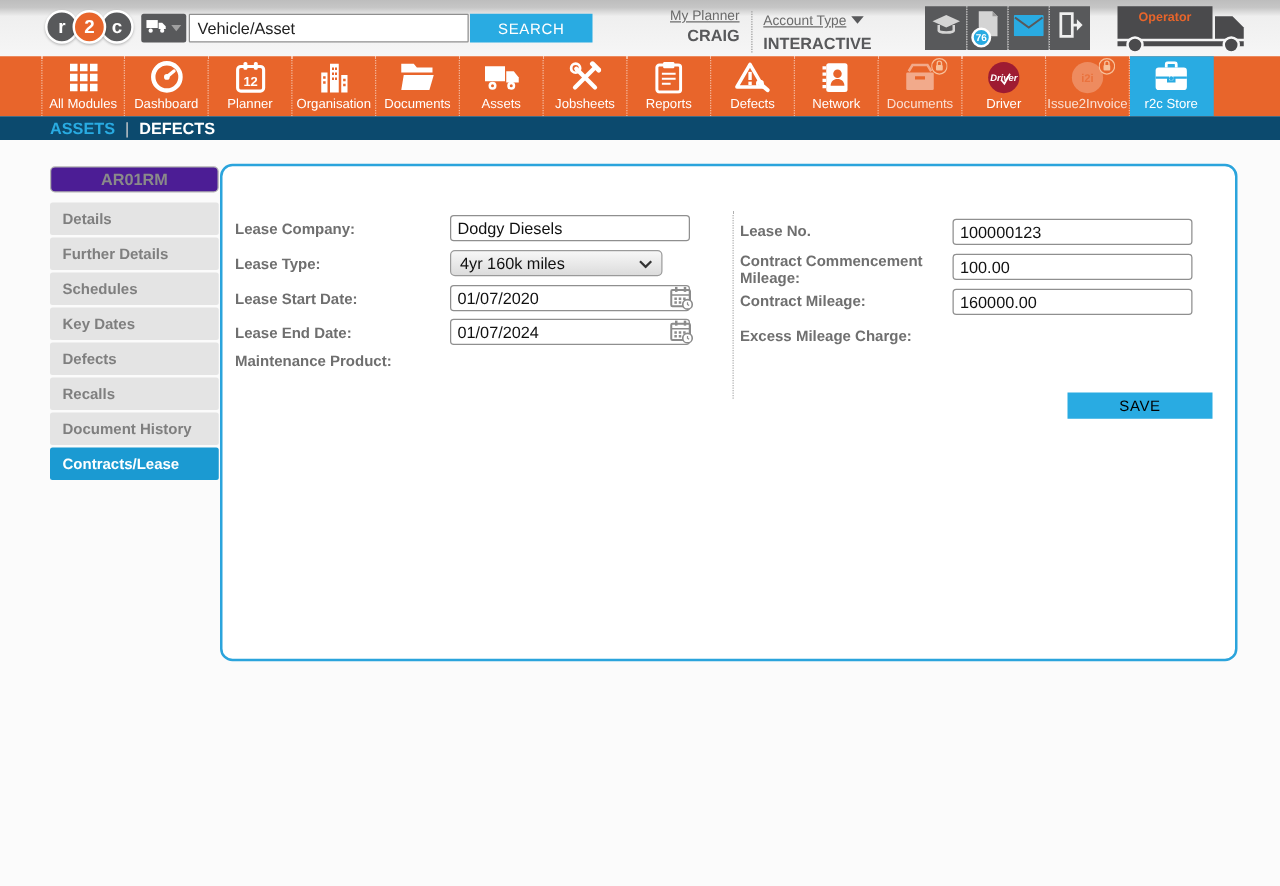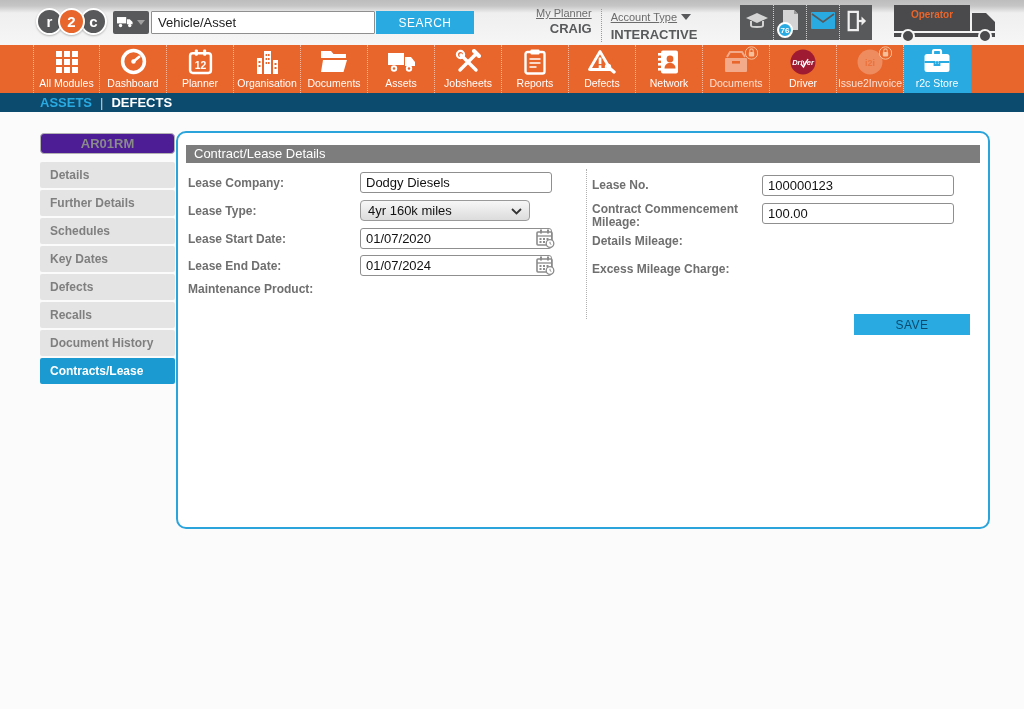--- a/index.html
+++ b/index.html
@@ -81,21 +81,21 @@
   .flabel { position:absolute; font-size:12px; font-weight:bold; color:#6f6f6f; line-height:13px; }
   .fin { position:absolute; width:192px; height:21px; border:1px solid #8f8f8f; border-radius:3px;
     padding:0 5px; font-size:13px; color:#111; font-family:"Liberation Sans",sans-serif; background:#fff; }
   .sel { position:absolute; width:170px; height:21px; border:1px solid #9a9a9a; border-radius:4px;
     background:linear-gradient(#f7f7f7,#dcdcdc); display:flex; align-items:center;
     padding:0 7px; font-size:13px; color:#111; cursor:pointer; }
   .sel .chev { margin-left:auto; }
   .calbtn { position:absolute; width:19px; height:19px; background:none; border:none; cursor:pointer; padding:0; }
   .col-div { position:absolute; left:408px; top:36px; height:150px; border-left:1px dotted #b0b0b0; }
   .save-btn { position:absolute; left:676px; top:181px; width:116px; height:21px; background:#29ABE2;
-    border:none; color:#0c4a6e; font-size:12px; letter-spacing:.5px; cursor:pointer;
+    border:none; color:#000000; font-size:12px; letter-spacing:.5px; cursor:pointer;
     font-family:"Liberation Sans",sans-serif; }
 </style>
 </head>
 <body>
 
 <div class="header">
   <div class="logo">
     <span class="g">r</span>
     <span class="o">2</span>
     <span class="g">c</span>
@@ -374,21 +374,20 @@
   <div class="side-item">Further Details</div>
   <div class="side-item">Schedules</div>
   <div class="side-item">Key Dates</div>
   <div class="side-item">Defects</div>
   <div class="side-item">Recalls</div>
   <div class="side-item">Document History</div>
   <div class="side-item selected">Contracts/Lease</div>
 </div>
 
 <div class="panel">
-  <div class="panel-title">Contract/Lease Details</div>
 
   <span class="flabel" style="left:10px; top:44px;">Lease Company:</span>
   <input class="fin" style="left: 182px; top: 39px;" value="Dodgy Diesels">
 
   <span class="flabel" style="left:10px; top:72px;">Lease Type:</span>
   <div class="sel" style="left:182px; top:67px;">
     <span>4yr 160k miles</span>
     <span class="chev">
       <svg width="11" height="7" viewBox="0 0 11 7">
           <path d="M1 1l4.5 4.5L10 1" fill="none" stroke="#333" stroke-width="1.8"></path>
@@ -439,18 +438,19 @@
   <span class="flabel" style="left:10px; top:150px;">Maintenance Product:</span>
 
   <div class="col-div"></div>
 
   <span class="flabel" style="left:414px; top:46px;">Lease No.</span>
   <input class="fin" style="left: 584px; top: 42px;" value="100000123">
 
   <span class="flabel" style="left:414px; top:70px; width:160px;">Contract Commencement Mileage:</span>
   <input class="fin" style="left: 584px; top: 70px;" value="100.00">
 
-  <span class="flabel" style="left:414px; top:102px;">Details Mileage:</span>
+  <span class="flabel" style="left:414px; top:102px;">Contract Mileage:</span>
+  <input class="fin" style="left: 584px; top: 98px;" value="160000.00">
 
   <span class="flabel" style="left:414px; top:130px;">Excess Mileage Charge:</span>
 
   <button class="save-btn">SAVE</button>
 </div>
 
 </body></html>

